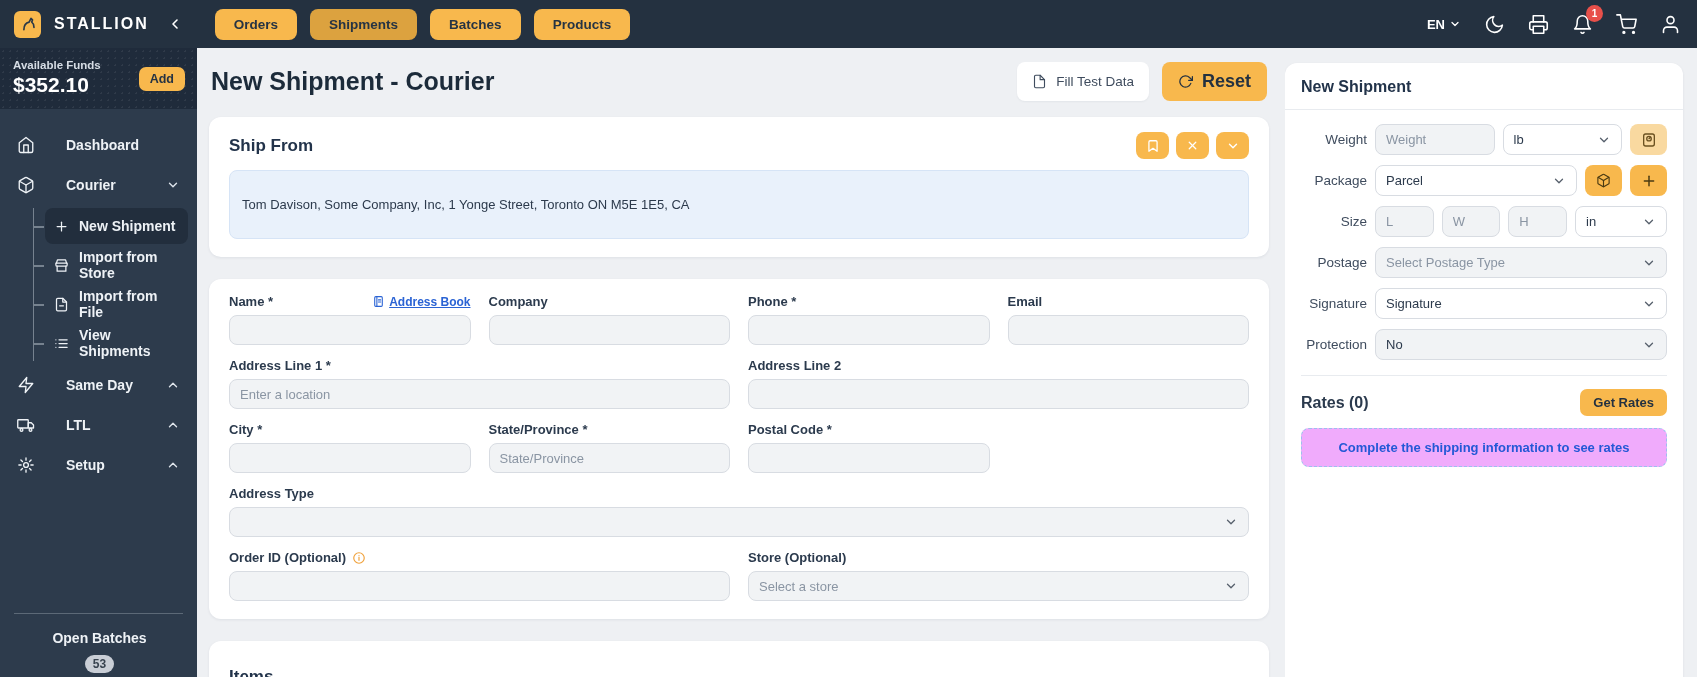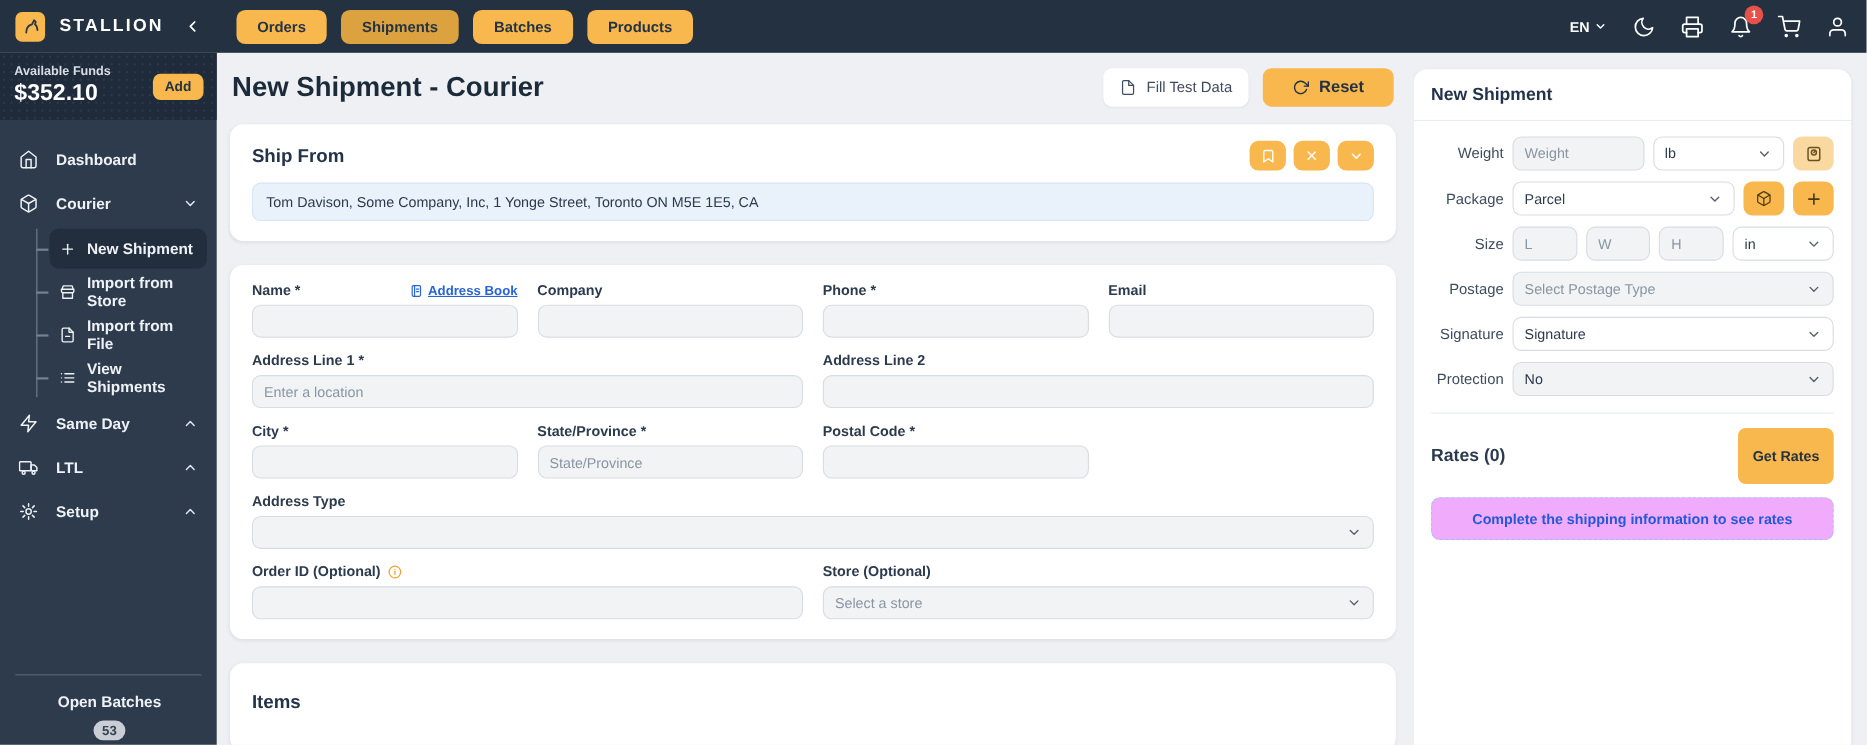--- a/index.html
+++ b/index.html
@@ -27,51 +27,51 @@
   
   .shell{display:flex; height:666px;}
 
   
   .sidebar{width:197px; flex:none; background:var(--sidebar); display:flex; flex-direction:column; color:#eef2f6;}
   .funds{background:var(--funds); background-image:radial-gradient(rgba(255,255,255,.07) 1px, transparent 1px); background-size:7px 7px; padding:11px 12px 12px 13px; position:relative;}
   .funds-label{font-size:11.5px; color:#d6dde5; font-weight:600;}
   .funds-amount{font-size:21px; font-weight:800; color:#fff; margin-top:2px;}
   .add-btn{position:absolute; right:12px; top:19px; background:var(--accent); color:#263343; border:none; font-family:inherit; font-size:12.5px; font-weight:700; padding:5px 11px; border-radius:7px; cursor:pointer;}
   .snav{padding:16px 9px 0 9px; font-size:14px; font-weight:600;}
-  .sitem{display:flex; align-items:center; gap:16px; height:40px; padding:0 8px; border-radius:8px; cursor:pointer; color:#eef2f6;}
+  .sitem{display:flex; align-items:center; gap:31px; height:40px; padding:0 8px; border-radius:8px; cursor:pointer; color:#eef2f6;}
   .sitem .chev{margin-left:auto; color:#dfe5ec;}
   .ssub-wrap{margin:2px 0 4px 24px; border-left:1.5px solid #76828f; padding-left:0;}
   .ssub{position:relative; display:flex; align-items:center; gap:10px; height:36px; margin:3px 0 3px 11px; padding:0 9px; border-radius:8px; cursor:pointer;}
   .ssub::before{content:""; position:absolute; left:-12px; top:50%; width:11px; height:1.5px; background:#76828f;}
   .ssub.active{background:#222e3d;}
   .sb-bottom{margin-top:auto;}
   .sb-divider{height:1px; background:#5c6977; margin:0 14px;}
   .openbatches{display:flex; align-items:center; gap:9px; padding:16px 14px 18px 16px; font-size:14px; font-weight:700; cursor:pointer;flex-direction:column;}
   .ob-badge{background:#c9ced6; color:#38434f; border-radius:10px; padding:2px 8px; font-size:12px; font-weight:700;}
   .openbatches .chev{margin-left:auto; color:#dfe5ec;}
 
   
   .main-col{flex:1; padding:10px 16px 0 12px; overflow:hidden;}
   .main-header{display:flex; align-items:center; justify-content:space-between; margin:4px 2px 16px 2px;}
   .page-title{font-size:25px; font-weight:800; color:#1c2b3a;}
   .hdr-actions{display:flex; gap:13px;}
   .btn-plain{display:flex; align-items:center; gap:9px; background:#fff; border:none; border-radius:8px; padding:9px 15px; font-family:inherit; font-size:13.5px; color:#3f4c5e; cursor:pointer; box-shadow:0 1px 2px rgba(20,30,50,.05);}
-  .btn-accent{display:flex; align-items:center; gap:9px; background:var(--accent); border:none; border-radius:8px; padding:9px 27px; font-family:inherit; font-size:15px; font-weight:700; color:#243140; cursor:pointer;}
+  .btn-accent{display:flex; align-items:center; gap:9px; background:var(--accent); border:none; border-radius:8px; padding:9px 16px; font-family:inherit; font-size:18px; font-weight:700; color:#243140; cursor:pointer;}
   .card{background:#fff; border-radius:12px; padding:15px 20px 18px 20px; box-shadow:0 1px 3px rgba(20,30,50,.07); margin-bottom:22px;}
   .card-head{display:flex; align-items:center; justify-content:space-between; margin-bottom:11px;}
   .card-title{font-size:17px; font-weight:800; color:#22334a;}
   .cbtns{display:flex; gap:7px;}
   .cbtn{width:33px; height:27px; border-radius:8px; background:var(--accent); border:none; color:#fff; display:flex; align-items:center; justify-content:center; cursor:pointer;}
-  .from-box{background:#e9f1fb; border:1px solid #d6e4f6; border-radius:8px; padding:9px 12px; font-size:13px; color:#2c3a4c;}
+  .from-box{background:#e9f1fb; border:1px solid #d6e4f6; border-radius:8px; padding:26px 12px; font-size:13px; color:#2c3a4c;}
 
   .st-grid{display:grid; grid-template-columns:repeat(4,1fr); column-gap:18px; row-gap:13px;}
   .f{display:flex; flex-direction:column; gap:6px;}
   .span2{grid-column:span 2;} .span4{grid-column:span 4;}
   .lbl{font-size:13px; font-weight:700; color:#2b3a4d;}
-  .lbl-row{display:flex; align-items:flex-end; justify-content:space-between;}
+  .lbl-row{display:flex; align-items:center; justify-content:space-between;}
   .lbl-inline{display:flex; align-items:center; gap:6px;}
   .ab-link{display:flex; align-items:center; gap:4px; color:var(--link); font-size:12px; font-weight:700; text-decoration:underline; cursor:pointer;}
   .input{height:30px; width:100%; background:#f1f3f5; border:1px solid #d8dce2; border-radius:8px; padding:0 10px; font-family:inherit; font-size:13px; color:#2c3a4c;}
   .input::placeholder{color:#8a95a3;}
   .sel{height:30px; width:100%; background:#f1f3f5; border:1px solid #d8dce2; border-radius:8px; padding:0 10px; display:flex; align-items:center; justify-content:space-between; gap:6px; font-size:13px; color:#2c3a4c; cursor:pointer;}
   .sel.white{background:#fff;}
   .sel .ph{color:#8a95a3;}
   .sel .chev{color:#57606c; flex:none;}
   .card.partial{margin-bottom:0; height:80px; padding-top:26px;}
 
@@ -83,21 +83,21 @@
   .prow{display:flex; align-items:center; gap:8px; margin-bottom:10px;}
   .plabel{width:66px; flex:none; text-align:right; font-size:13.5px; color:#3f4c5e;}
   .prow .input, .prow .sel{height:31px;}
   .grow{flex:1; min-width:0;}
   .sq-btn{width:37px; height:31px; flex:none; border:none; border-radius:8px; background:var(--accent); color:#3a2f14; display:flex; align-items:center; justify-content:center; cursor:pointer;}
   .sq-btn.pale{background:#f9d9a0;}
   .unit-sel{width:92px; flex:none;}
   .pdivider{height:1px; background:#e8ebef; margin:15px 0 13px 0;}
   .rates-row{display:flex; align-items:center; justify-content:space-between; margin-bottom:12px;}
   .rates-title{font-size:16px; font-weight:600; color:#2b3a4d;}
-  .get-rates{background:var(--accent); border:none; border-radius:7px; padding:18px 13px; font-family:inherit; font-size:13px; font-weight:700; color:#243140; cursor:pointer;}
+  .get-rates{background:var(--accent); border:none; border-radius:7px; padding:6px 13px; font-family:inherit; font-size:13px; font-weight:700; color:#243140; cursor:pointer;}
   .rates-info{border:1.5px dashed #9cc0ee; background:#f0abfc; border-radius:8px; padding:11px 8px; text-align:center; font-size:13px; font-weight:700; color:var(--info_text);}
 </style>
 </head>
 <body>
 
 <header class="topbar">
   <div class="logo-box">
     <span>
       <svg width="18" height="18" viewBox="0 0 24 24" fill="none" stroke="#2a3847" stroke-width="2.2" stroke-linecap="round" stroke-linejoin="round">
           <path d="M6.5 19.5c0-5.5 2.5-9 7-10L16 4.5l2 2-1 3c2.2 1.6 3 4.2 3 7"></path>

